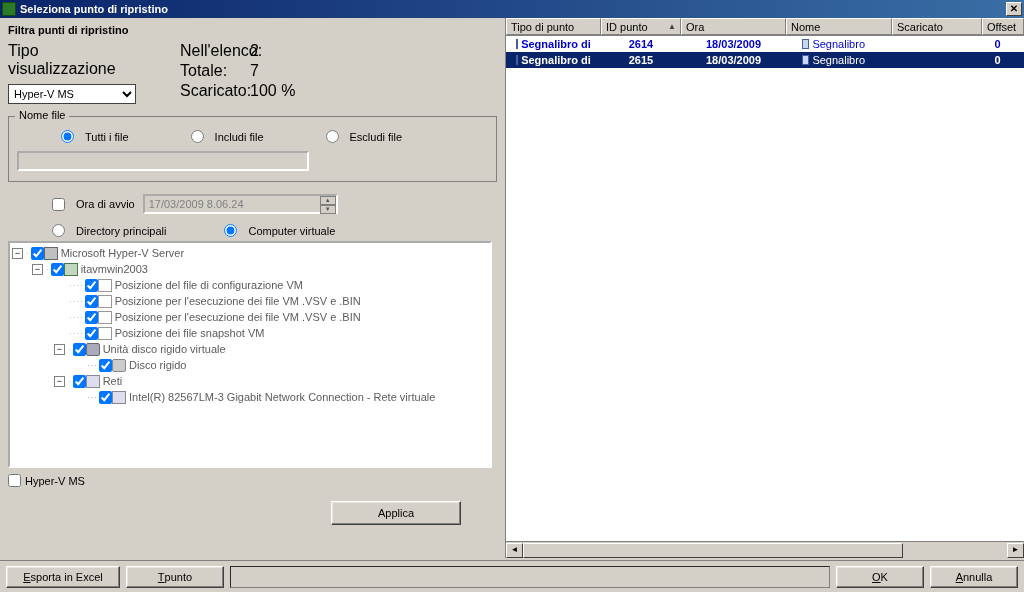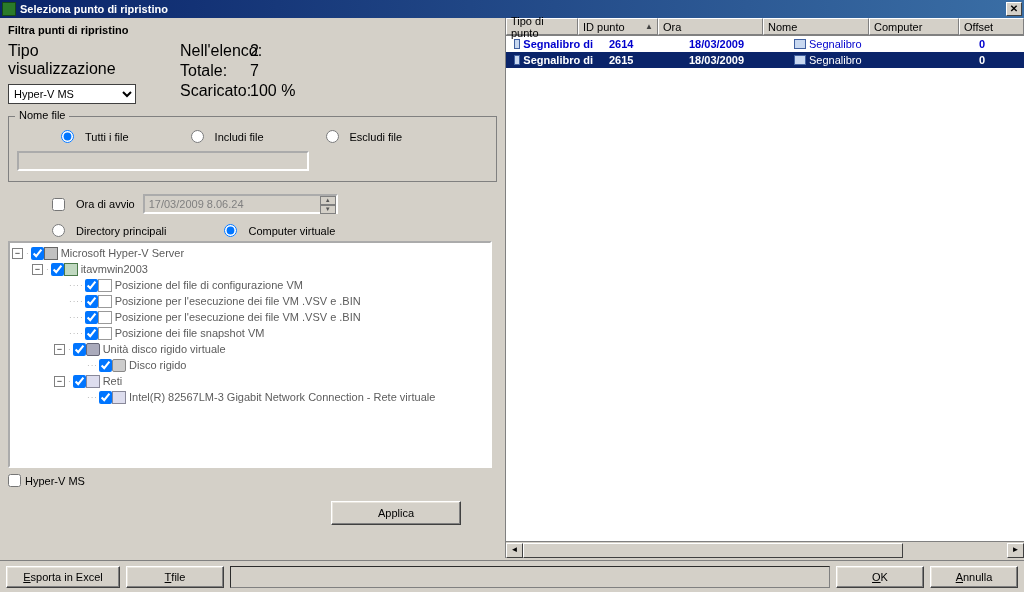--- a/index.html
+++ b/index.html
@@ -129,21 +129,21 @@
 .right-panel { flex:1; background:#fff; border-left:1px solid #808080; position:relative; display:flex; flex-direction:column;}
 .table-header { display:flex; height:18px; background:#d4d0c8; border-bottom:1px solid #808080;}
 .th {
   border:1px solid #fff; border-right-color:#808080; border-bottom-color:#808080;
   font-size:11px; padding:1px 4px; display:flex; align-items:center;
   position: relative;
 }
 .sort-arrow { font-size:8px; margin-left:auto; color:#404040;}
 .table-body { flex:1; overflow:hidden;}
 .tr { display:flex; height:16px; align-items:center; font-size:11px;}
-.tr .td { padding:0 8px; overflow:hidden; white-space:nowrap; display:flex; align-items:center;}
+.tr .td { padding:0 16px; overflow:hidden; white-space:nowrap; display:flex; align-items:center;justify-content:center;}
 .bookmark-icon { width:12px; height:10px; background:#c8d8f0; border:1px solid #4060a0; margin-right:3px; display:inline-block;}
 .tr.row0 { color:#0000cc;}
 .tr.row1 { background:#0a246a; color:#fff;}
 .tr.row1 .bookmark-icon { background:#c8d8f0;}
 .hscroll { height:17px; background:#d4d0c8; border-top:1px solid #808080; display:flex; align-items:center;}
 .hscroll-btn { width:17px; height:15px; border:1px solid #fff; border-right-color:#404040; border-bottom-color:#404040; background:#d4d0c8; font-size:8px; text-align:center; line-height:12px;}
 .hscroll-track { flex:1; background:repeating-linear-gradient(45deg,#e8e4dc,#e8e4dc 1px,#d4d0c8 1px,#d4d0c8 2px);}
 .hscroll-thumb { width:380px; height:15px; border:1px solid #fff; border-right-color:#404040; border-bottom-color:#404040; background:#d4d0c8;}
 
 .bottom-bar {
@@ -307,35 +307,35 @@
         <span>Hyper-V MS</span>
       </label>
 
     <div class="applica-btn-wrap">
       <button class="btn btn-wide"><span>Applica</span></button>
     </div>
   </div>
 
   <div class="right-panel">
     <div class="table-header">
-      <div class="th" style="width:72px">
+      <div class="th" style="width:95px">
           <span>Tipo di punto</span>
         </div>
       <div class="th" style="width:80px">
           <span>ID punto</span>
           <span class="sort-arrow">▲</span>
         </div>
       <div class="th" style="width:105px">
           <span>Ora</span>
         </div>
       <div class="th" style="width:106px">
           <span>Nome</span>
         </div>
       <div class="th" style="width:90px">
-          <span>Computer</span>
+          <span>Scaricato</span>
         </div>
       <div class="th" style="flex:1">
           <span>Offset</span>
         </div>
     </div>
     <div class="table-body" id="table-body">
         <div class="tr row0">
           <div class="td" style="width:95px">
             <span class="bookmark-icon"></span>
             <b>Segnalibro di</b>
@@ -374,17 +374,17 @@
       <div class="hscroll-btn">◄</div>
       <div class="hscroll-thumb"></div>
       <div class="hscroll-track"></div>
       <div class="hscroll-btn">►</div>
     </div>
   </div>
 </div>
 
 <div class="bottom-bar">
   <button class="btn" style="min-width:114px"><u>E</u><span id="bexp">sporta in Excel</span></button>
-  <button class="btn" style="min-width:98px"><u>T</u><span id="bfind">file</span></button>
+  <button class="btn" style="min-width:98px"><u>T</u><span id="bfind">punto</span></button>
   <div class="status-box"></div>
   <button class="btn" style="min-width:88px"><u>O</u><span id="bok">K</span></button>
   <button class="btn" style="min-width:88px"><u>A</u><span id="bcan">nnulla</span></button>
 </div>
 
 </body></html>

